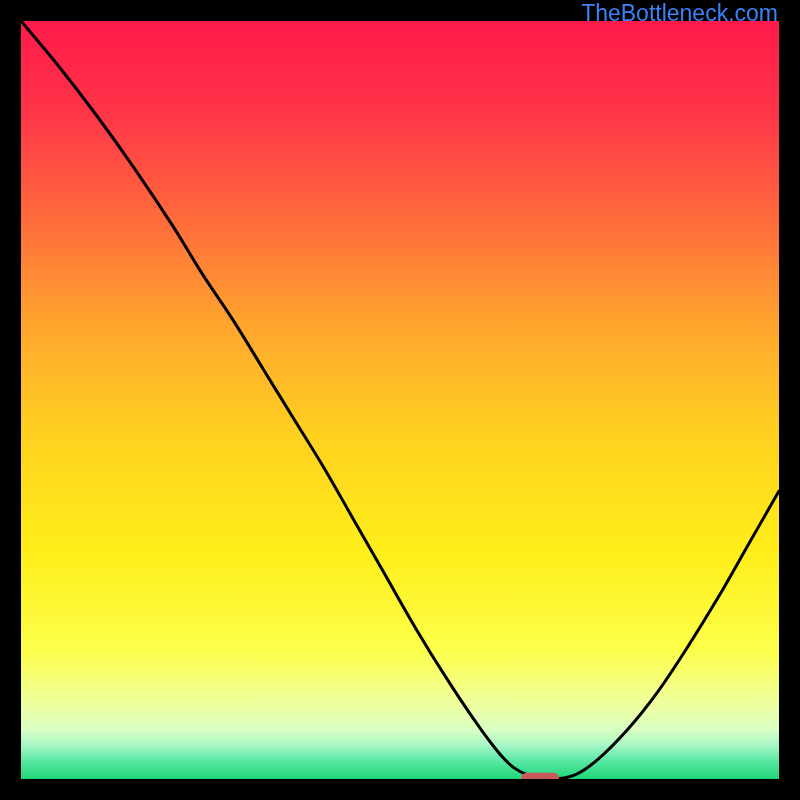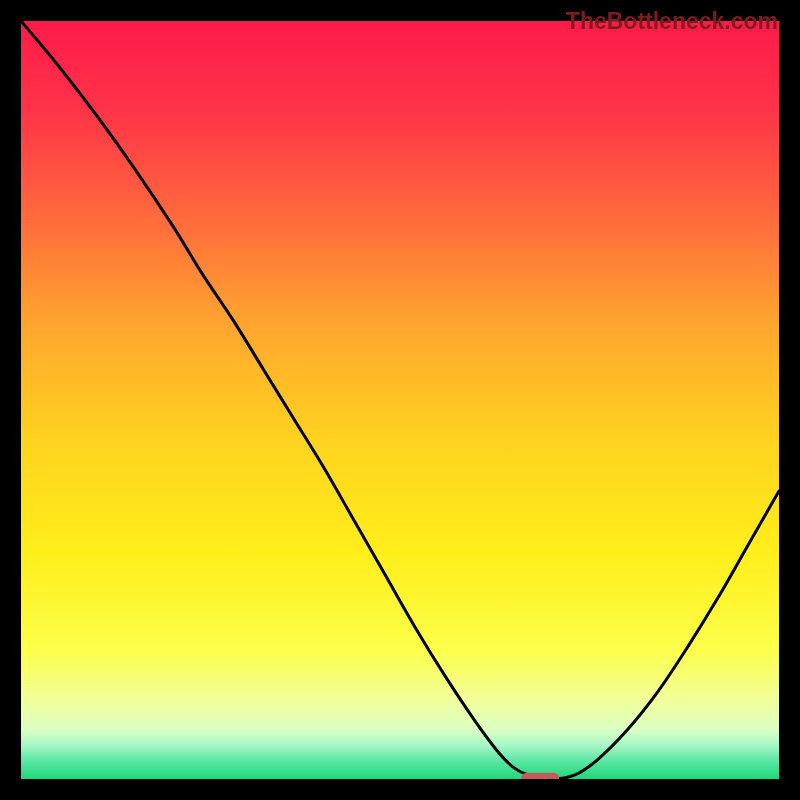--- a/index.html
+++ b/index.html
@@ -22,26 +22,26 @@
   .plot-area {
     position: absolute;
     left: 21px;
     top: 21px;
     width: 758px;
     height: 758px;
     overflow: hidden;
   }
   .watermark {
     position: absolute;
-    top: 8px;
+    top: 0px;
     right: 22px;
     font-family: Arial, Helvetica, sans-serif;
     font-size: 23px;
-    font-weight: 700;
-    color: #7f1d1d;
+    font-weight: 400;
+    color: #3b82f6;
     letter-spacing: 0px;
     user-select: none;
   }
   svg { display: block; }
 </style>
 </head>
 <body>
 
 <div class="frame"></div>
 

